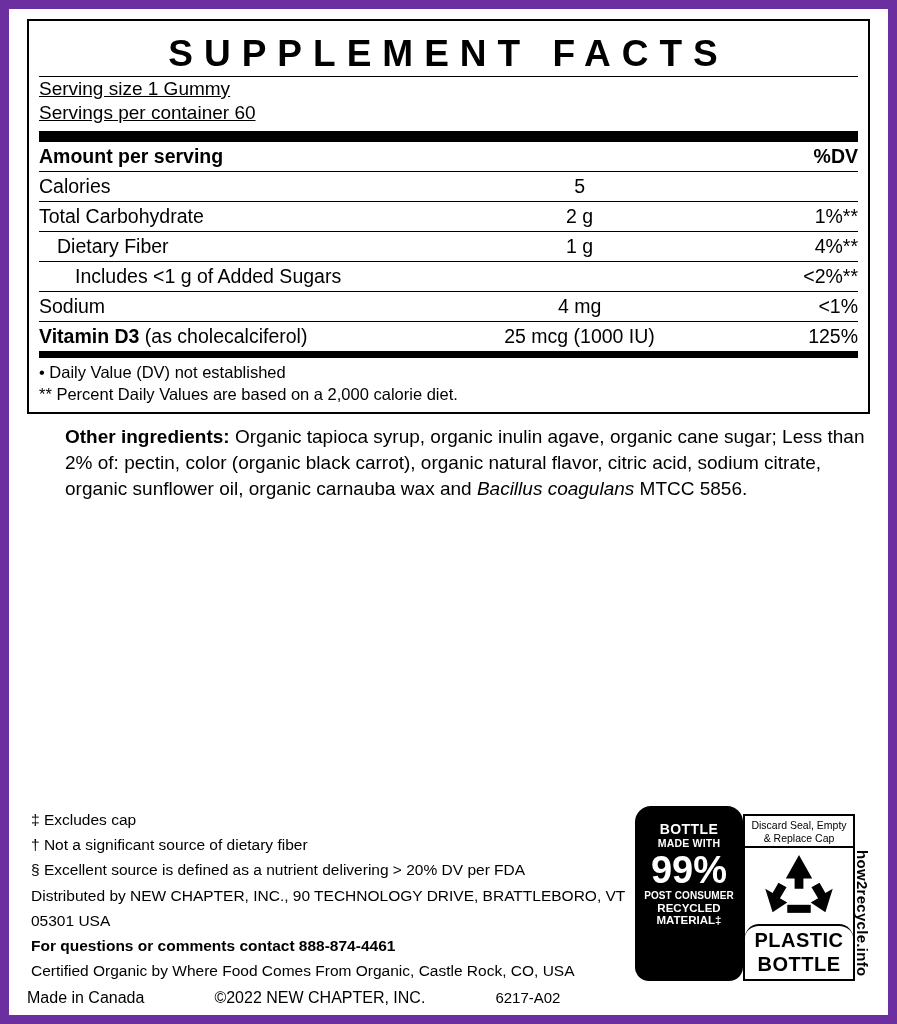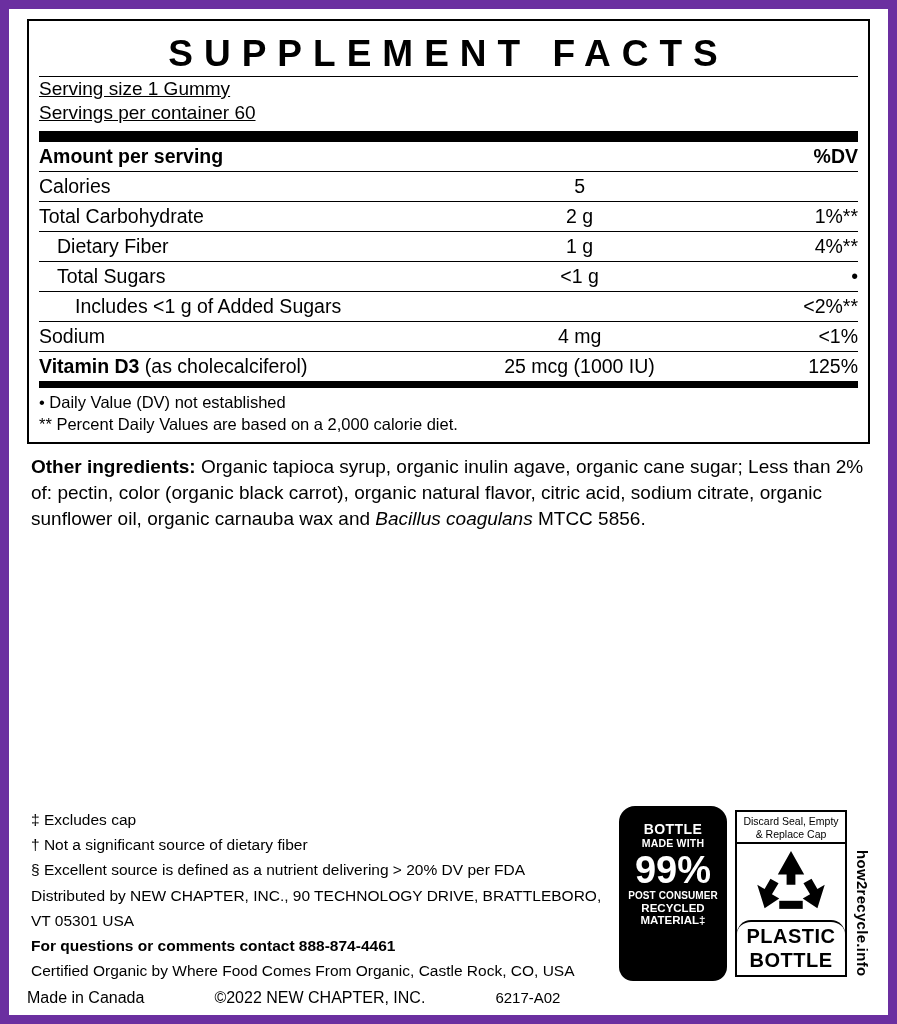--- a/index.html
+++ b/index.html
@@ -82,20 +82,21 @@
     line-height: 1.32;
     padding-top: 4px;
   }
   .vit-amt { font-weight: normal; }
 
   
   .other-ing {
     font-size: 19px;
     line-height: 1.38;
     padding: 10px 2px 0 4px;
+    margin-left: 34px;
   }
   .other-ing .lead { font-weight: bold; }
   .ital { font-style: italic; }
 
   
   .footer {
     position: absolute;
     left: 18px;
     right: 18px;
     bottom: 8px;
@@ -118,22 +119,21 @@
     gap: 70px;
     padding-top: 6px;
   }
   .foot-bottom .made { font-size: 16px; }
   .foot-bottom .copy { font-size: 16px; }
   .foot-bottom .code { font-size: 15px; }
 
   
   .badges {
     display: flex;
-    align-items: center;
-    gap: 8px;
+    align-items: flex-end;
     flex: 0 0 auto;
     padding-bottom: 2px;
   }
   .bottle-badge {
     position: relative;
     width: 108px;
     height: 175px;
     background: #000;
     border-radius: 16px 16px 14px 14px;
     color: #fff;
@@ -238,25 +238,20 @@
           <td class="amt">2 g</td>
           <td class="dv">1%**</td>
         </tr>
 
         <tr>
           <td class="nm indent1">Dietary Fiber</td>
           <td class="amt">1 g</td>
           <td class="dv">4%**</td>
         </tr>
 
-        <tr>
-          <td class="nm indent1">Total Sugars</td>
-          <td class="amt">&lt;1 g</td>
-          <td class="dv">•</td>
-        </tr>
 
         <tr>
           <td class="nm indent2">Includes &lt;1 g of Added Sugars</td>
           <td class="amt"></td>
           <td class="dv">&lt;2%**</td>
         </tr>
 
         <tr>
           <td class="nm">Sodium</td>
           <td class="amt">4 mg</td>

